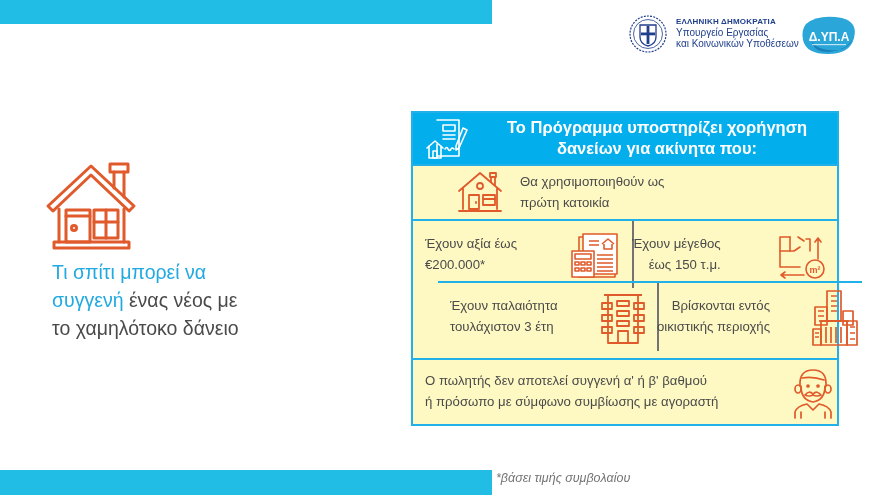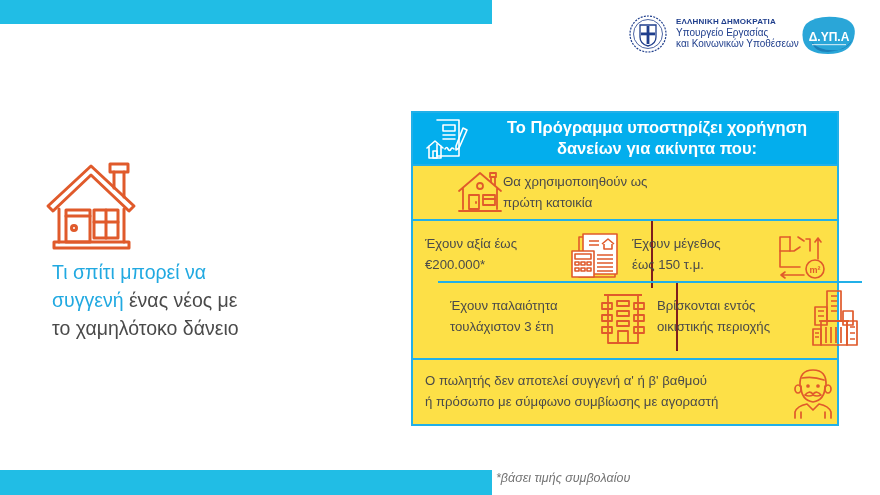--- a/index.html
+++ b/index.html
@@ -13,33 +13,33 @@
     .gr-emblem { position: absolute; left: 0; top: 4px; width: 40px; height: 40px; }
     .ministry-text { position: absolute; left: 48px; top: 6px; font-family: Liberation Sans, sans-serif; line-height: 11px; }
     .ministry-title { font-size: 8px; font-weight: bold; color: #1f3e8c; letter-spacing: 0.2px; }
     .ministry-sub { font-size: 10px; color: #1f3e8c; }
     .dypa-logo { position: absolute; left: 170px; top: 2px; width: 62px; height: 46px; }
 
     .left-house { position: absolute; left: 44px; top: 160px; width: 95px; height: 90px; }
     .left-heading { position: absolute; left: 52px; top: 258px; width: 300px; font-family: "Liberation Sans", sans-serif; font-size: 19.5px; font-weight: normal; line-height: 28px; color: #4a4a4a; }
     .left-heading .accent { color: #21a9e1; }
 
-    .card { position: absolute; left: 411px; top: 111px; width: 428px; height: 315px; border: 2.5px solid #21b0e8; background: #fde047; }
+    .card { position: absolute; left: 411px; top: 111px; width: 428px; height: 315px; border: 2.5px solid #21b0e8; background: #fef9c3; }
     .card-header { position: absolute; left: 0; top: 0; width: 100%; height: 51px; background: #03aeed; color: #fff; }
     .card-header-icon { position: absolute; left: 12px; top: 3px; width: 48px; height: 46px; }
     .card-header-text { position: absolute; left: 72px; top: 4px; width: 344px; text-align: center; font-family: "Liberation Sans", sans-serif; font-size: 16.5px; font-weight: bold; line-height: 21px; }
 
     .row { position: absolute; left: 0; width: 100%; border-top: 2px solid #21b0e8; }
     .row1 { top: 51px; height: 55px; }
     .row2 { top: 106px; height: 69px; }
     .row3 { top: 168px; height: 70px; margin-left: 25px; }
     .row4 { top: 245px; height: 65px; }
     .cell { position: absolute; top: 0; height: 100%; }
-    .cell-left { left: 0; width: 240px; border-right: 2px solid #7f1d1d; padding-left: 32px; }
-    .cell-right { left: 211px; width: 256px; }
+    .cell-left { left: 0; width: 221px; border-right: 2px solid #737373; padding-left: 32px; }
+    .cell-right { left: 211px; width: 256px; text-align: right; }
 
     .txt { position: absolute; font-family: "Liberation Sans", sans-serif; font-size: 13.2px; line-height: 21px; color: #4a4a4a; white-space: nowrap; }
     .icon { position: absolute; }
   </style>
 </head>
 <body>
 
 <div class="top-bar"></div>
 
 <div class="header-logos">
@@ -104,21 +104,21 @@
       <path d="M3 22 L24 4 L45 22 M7 19 V40 M41 19 V40"></path>
       <rect x="34" y="4" width="6" height="4"></rect>
       <path d="M35 8 V13 M39 8 V16"></path>
       <circle cx="24" cy="17" r="3"></circle>
       <rect x="13" y="26" width="10" height="14"></rect>
       <path d="M20 33 v1"></path>
       <rect x="27" y="26" width="12" height="10"></rect>
       <path d="M27 30 H39"></path>
       <path d="M3 42 H45"></path>
     </svg>
-    <div class="txt" style="left:90px; top:5px;">
+    <div class="txt" style="left:107px; top:5px;">
       <div>Θα χρησιμοποιηθούν ως</div>
       <div>πρώτη κατοικία</div>
     </div>
   </div>
 
   <div class="row row2">
     <div class="cell cell-left">
       <div class="txt" style="left:12px; top:12px;">
         <div>Έχουν αξία έως</div>
         <div>€200.000*</div>

